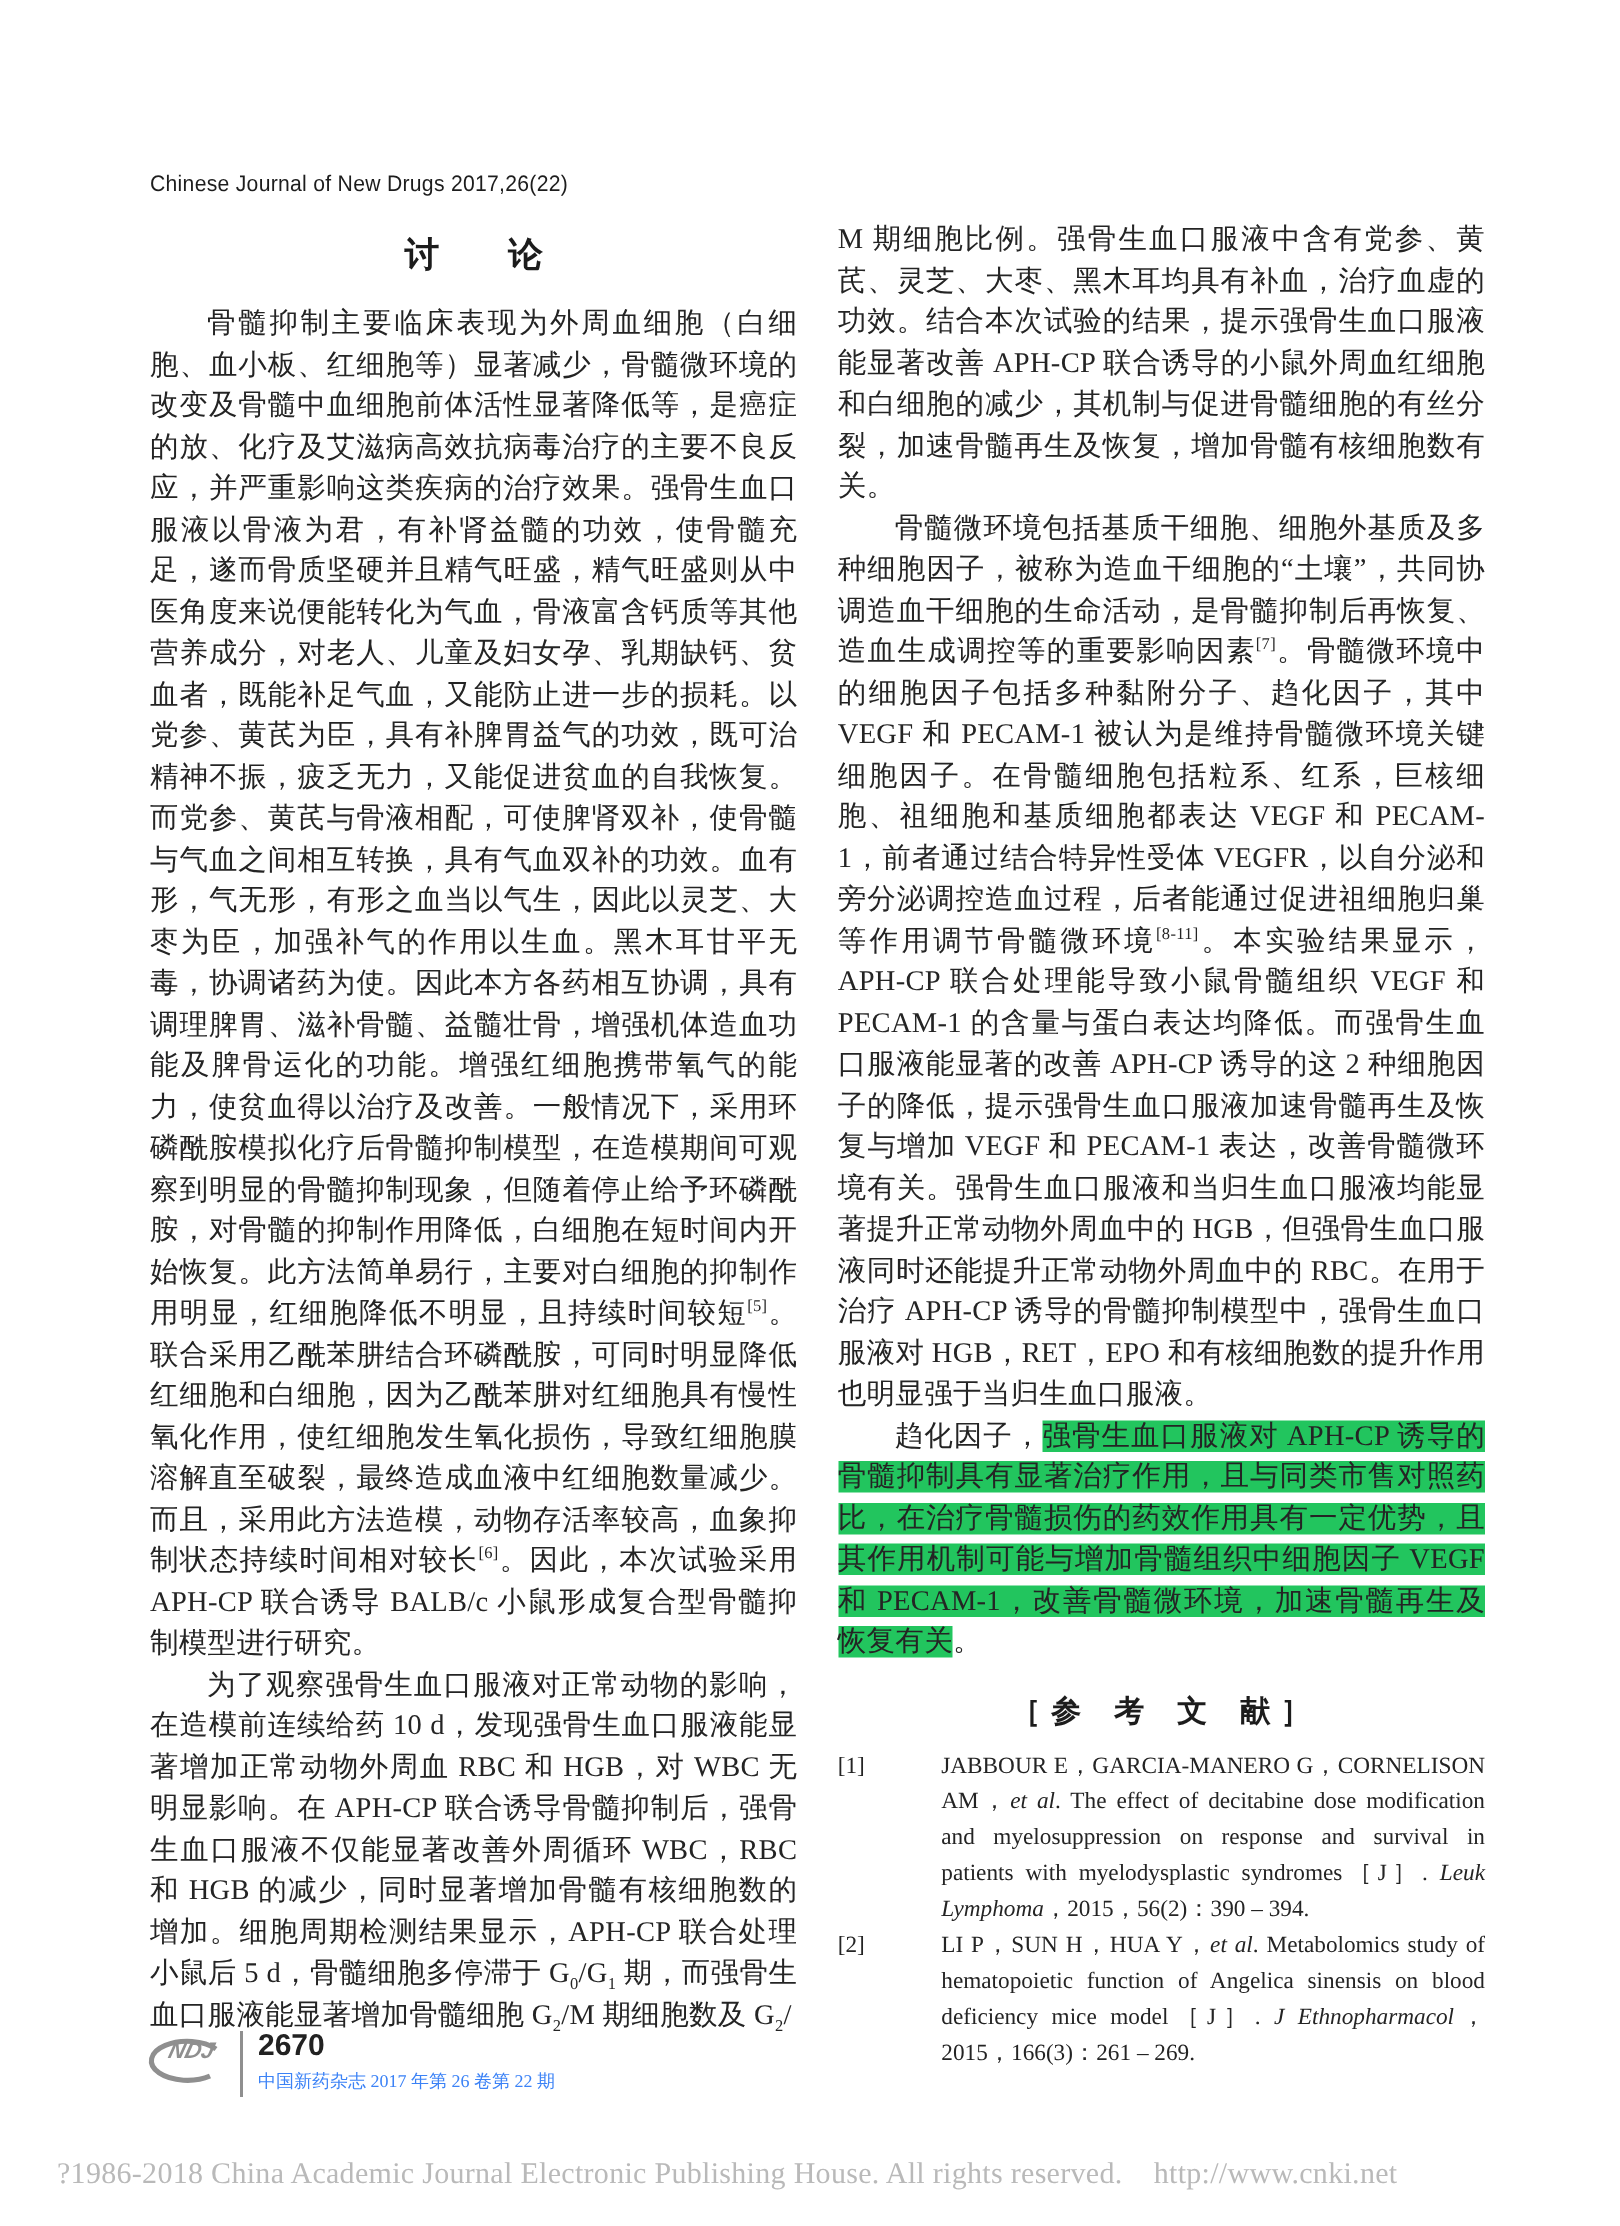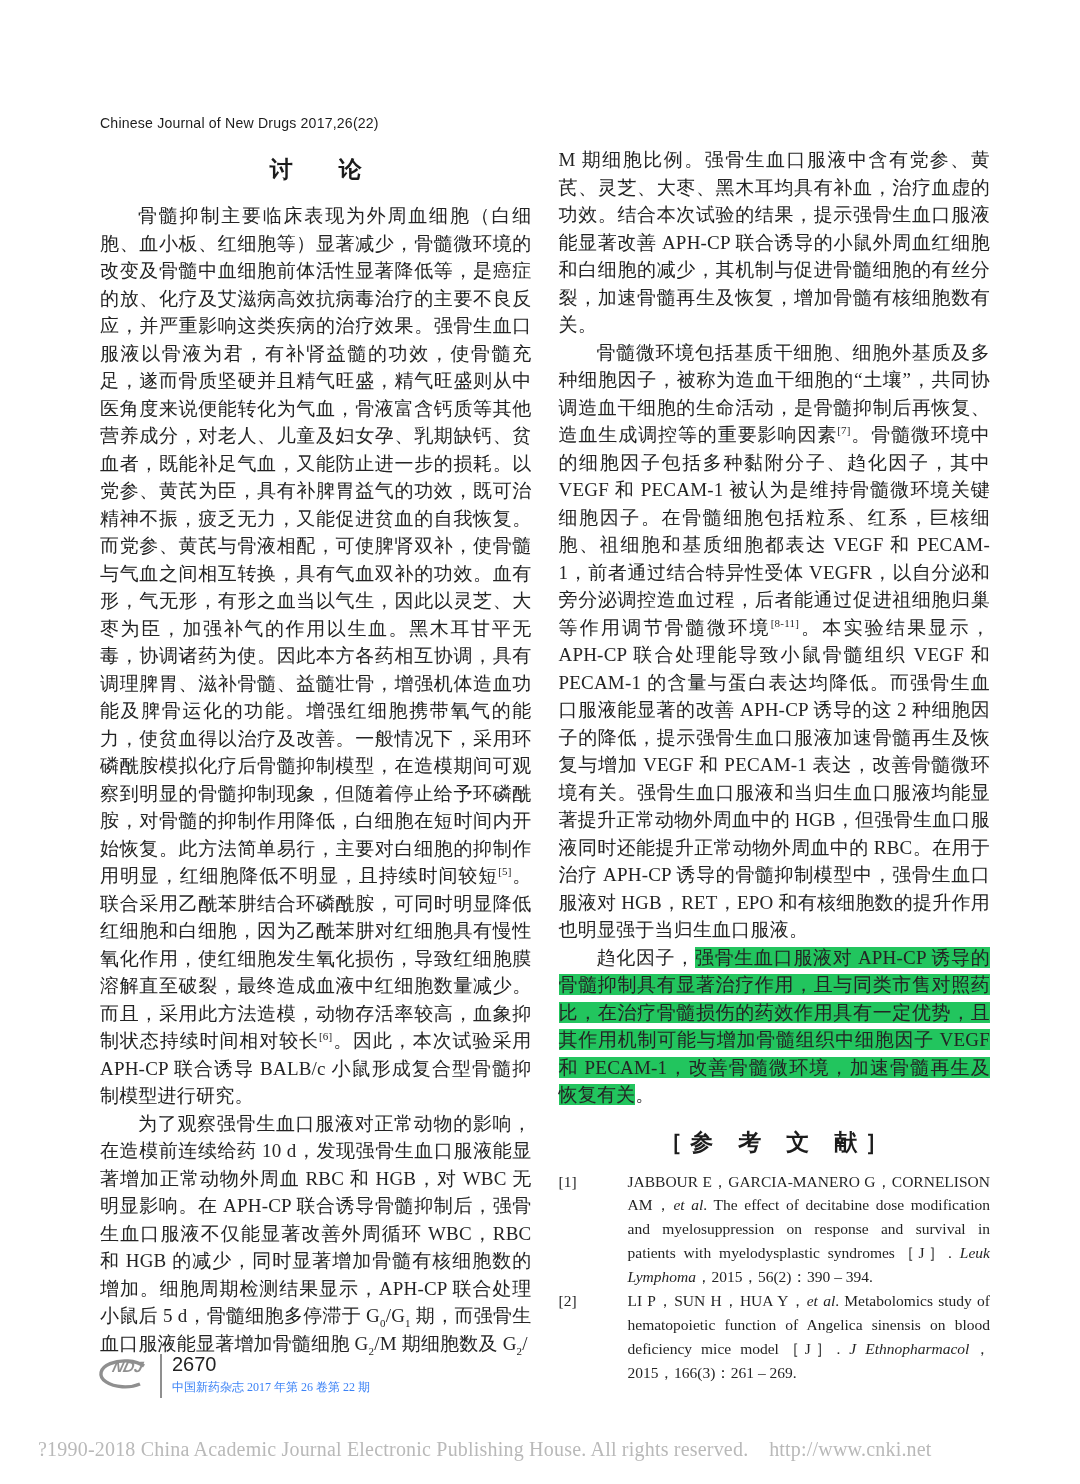--- a/index.html
+++ b/index.html
@@ -35,41 +35,41 @@
     text-indent:2em;
     letter-spacing:0.2px;
   }
   .para.noindent{text-indent:0;}
   sup{font-size:11px;line-height:0;vertical-align:super;}
   sub{font-size:11px;line-height:0;vertical-align:sub;}
   .hl{background:#22c55e;}
   .it{font-style:italic;}
   .ref-header{
     margin:18px 0 12px 0;
-    text-align:center;font-weight:bold;font-size:23px;color:#1c1c1c;
+    text-align:center;font-weight:bold;font-size:20px;color:#1c1c1c;
     letter-spacing:1px;
   }
   .ref-item{
     display:flex;
     font-size:15.5px;line-height:23.8px;
     text-align:justify;
     margin-bottom:1px;
   }
   .ref-marker{flex:none;width:37px;}
   .ref-body{flex:1;margin-left:32px;}
   .footer{
     position:absolute;left:94px;top:1352px;
     display:flex;align-items:stretch;
   }
   .logo{width:62px;display:flex;align-items:center;}
   .footer-divider{width:2px;background:#8f8f8f;margin:2px 10px 2px 4px;}
   .footer-text{display:flex;flex-direction:column;justify-content:space-between;padding:1px 0;}
   .page-num{
     font-family:"Liberation Sans","DejaVu Sans",sans-serif;
-    font-size:20px;color:#222;line-height:22px;
+    font-size:20px;color:#222;line-height:22px;font-weight:bold;
   }
   .journal-info{font-size:12px;color:#3b82f6;line-height:24px;}
   .watermark{
     position:absolute;left:38px;top:1438px;
     font-size:20px;color:#b9b9b9;
     white-space:pre;
     letter-spacing:0.2px;
   }
 </style>
 </head>
@@ -115,15 +115,15 @@
         </g>
       </svg>
     </span>
     <span class="footer-divider"></span>
     <span class="footer-text">
       <span class="page-num">2670</span>
       <span class="journal-info">中国新药杂志 2017 年第 26 卷第 22 期</span>
     </span>
   </div>
 
-  <div class="watermark">?1990-2018 China Academic Journal Electronic Publishing House. All rights reserved.    http://www.cnki.net</div>
+  <div class="watermark">?1986-2018 China Academic Journal Electronic Publishing House. All rights reserved.    http://www.cnki.net</div>
 
 </div>
 
 </body></html>

